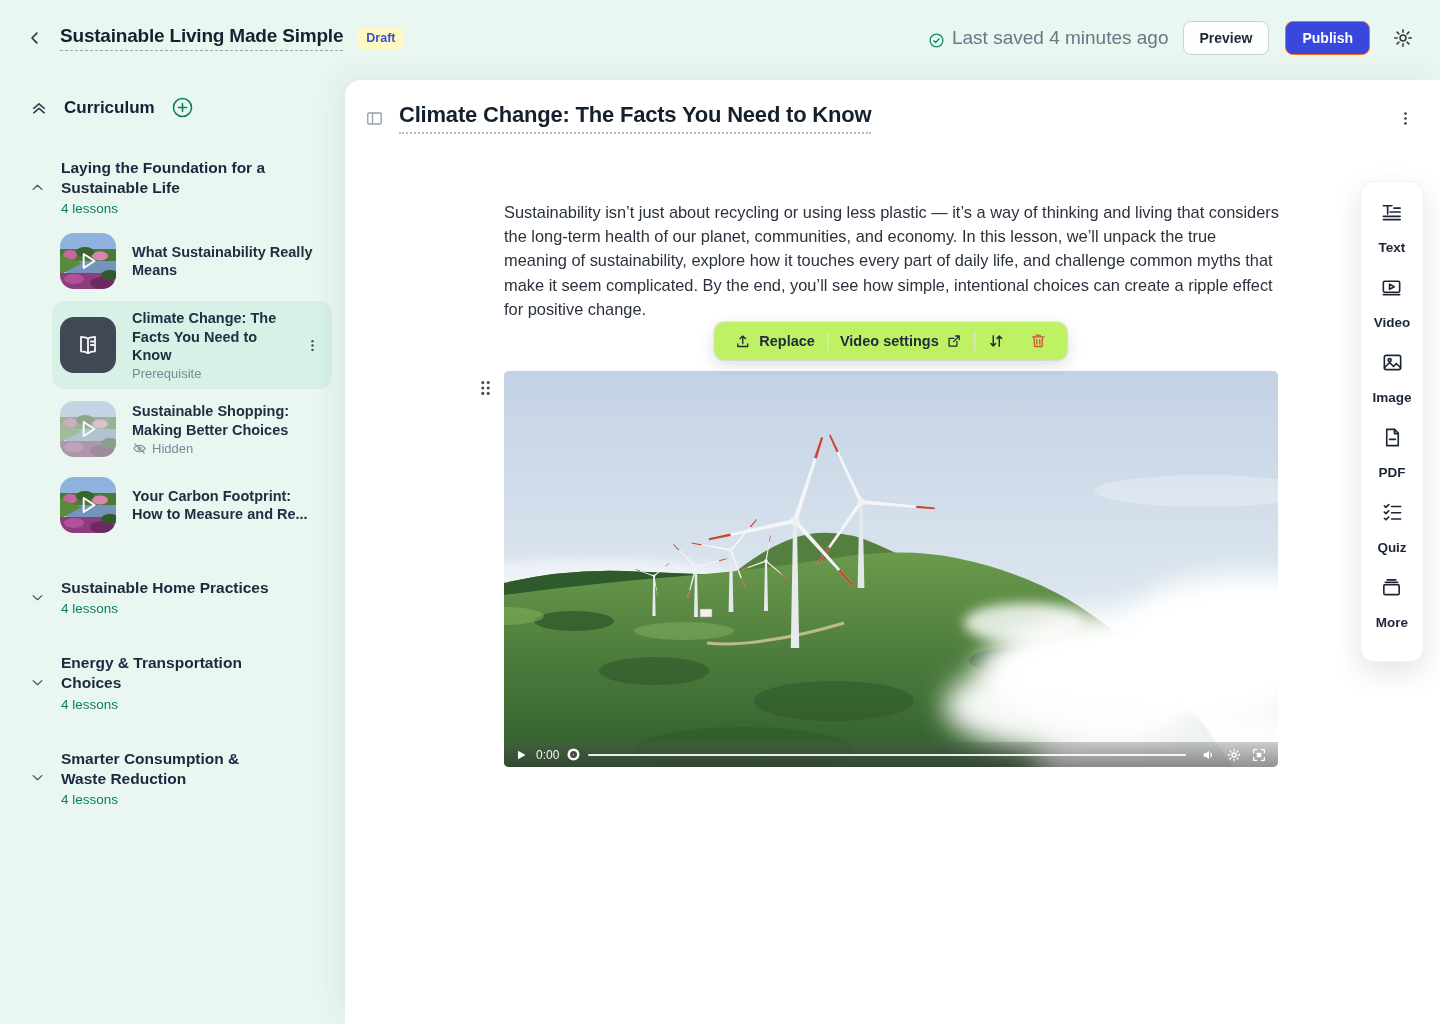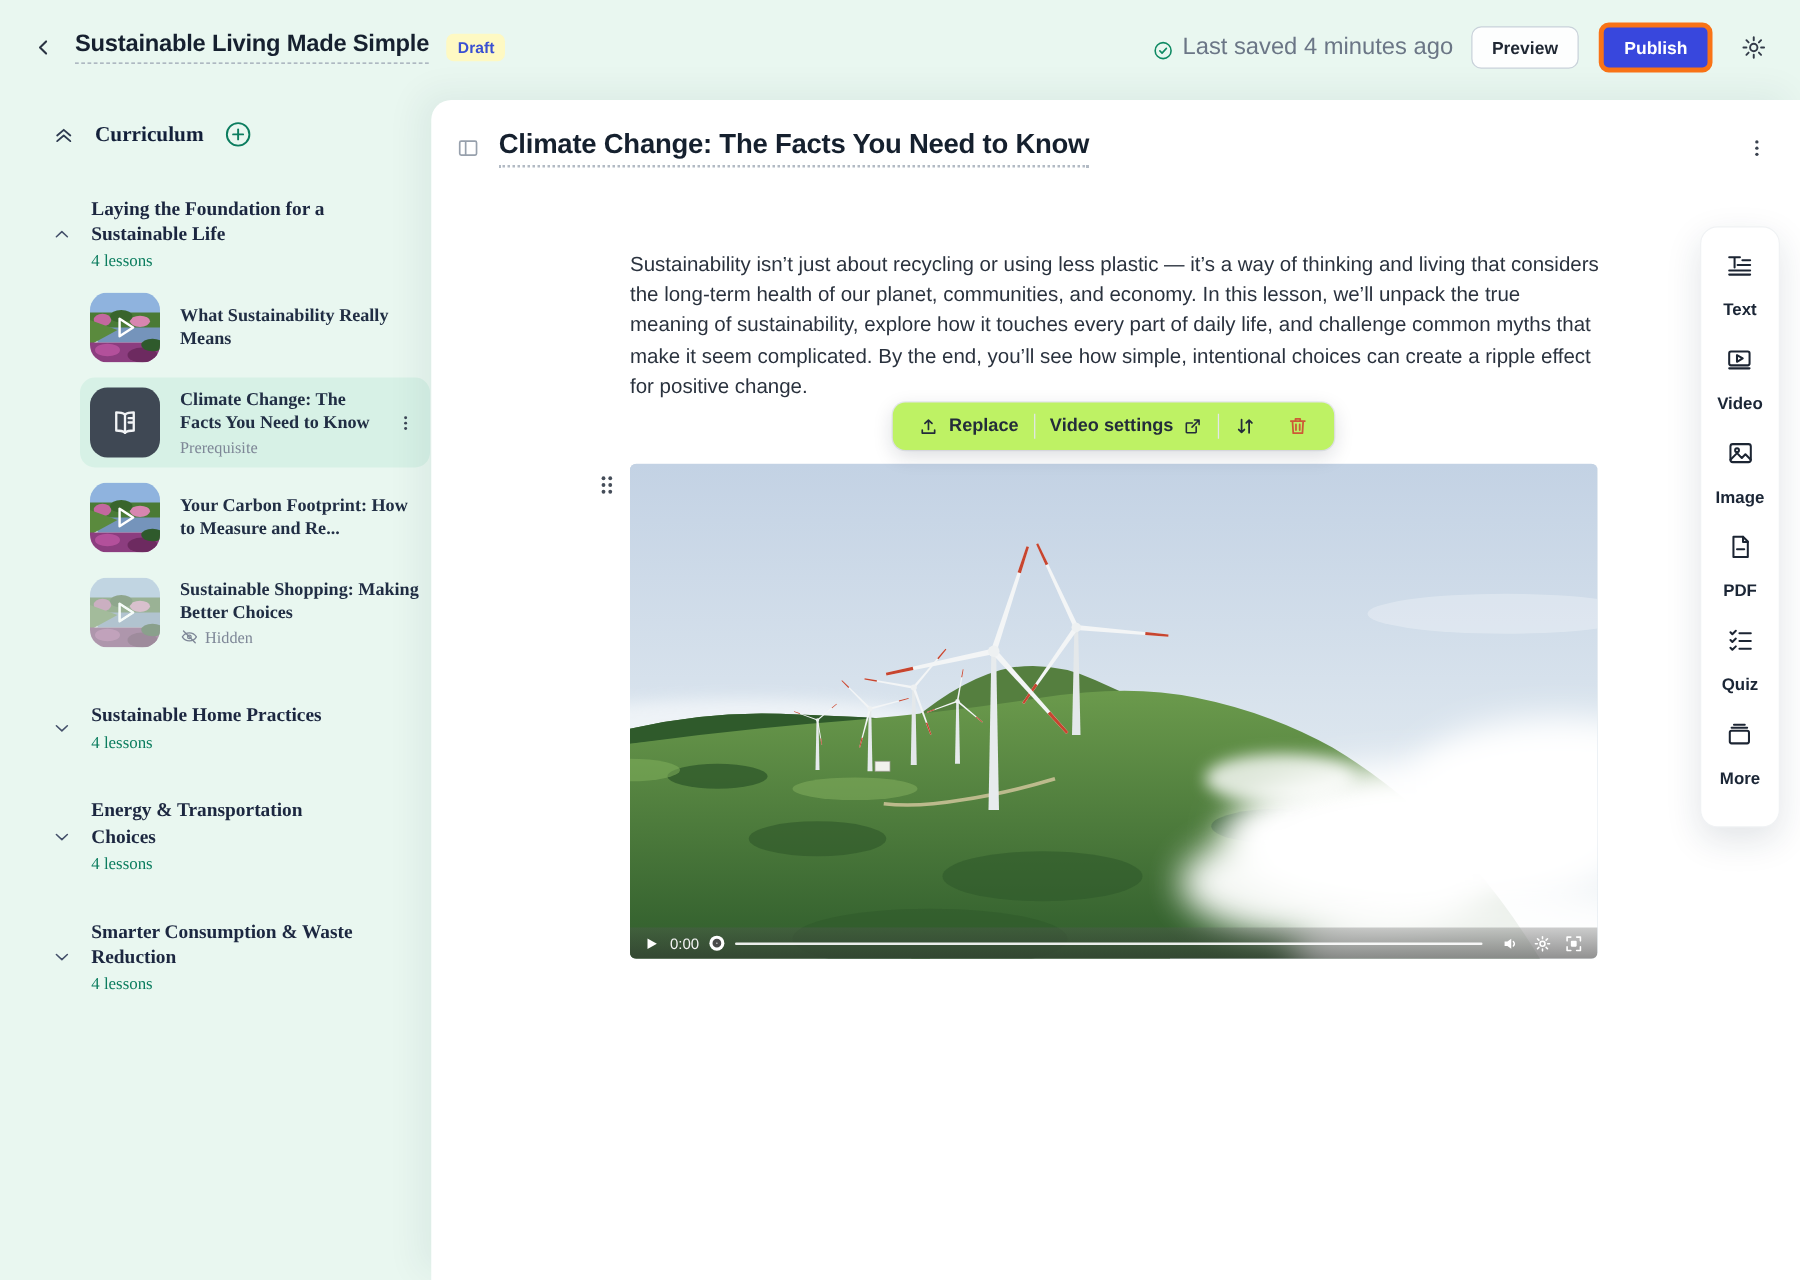--- a/index.html
+++ b/index.html
@@ -14,25 +14,25 @@
   .icon-btn { background:none; border:none; cursor:pointer; display:flex; align-items:center; color:#2a3342; padding:2px; }
   .course-title { font-size:19px; font-weight:700; letter-spacing:-.2px; color:#16202f;
                   border-bottom:1.5px dashed #9aa4b1; padding-bottom:3px; cursor:text; }
   .badge-draft { background:#fef9c3; color:#3a50d2; font-size:12.5px; font-weight:600;
                  padding:4px 9px; border-radius:6px; }
   .tb-right { margin-left:auto; display:flex; align-items:center; gap:14px; }
   .saved { display:flex; align-items:flex-end; gap:7px; color:#6b7686; font-size:19px; }
   .btn { font-family:inherit; font-size:14px; font-weight:600; border-radius:8px;
          padding:8px 16px; cursor:pointer; }
   .btn-secondary { background:#fdfefe; border:1px solid #c9d2da; color:#1f2733; }
-  .btn-primary { background:#3847dd; border:4px solid #f97316; color:#fff; margin-left:2px; }
+  .btn-primary { background:#3847dd; border:1px solid #f97316; color:#fff; margin-left:2px; }
   .gear-btn { margin-left:6px; color:#333b49; }
 
   
-  .sidebar { position:absolute; left:16px; top:76px; width:379px; bottom:0; padding-top:18px;font-family:Liberation Serif, serif; }
+  .sidebar { position:absolute; left:4px; top:76px; width:379px; bottom:0; padding-top:18px; }
   .cur-head { display:flex; align-items:center; padding-left:24px; gap:14px; }
   .cur-head h2 { font-size:17px; font-weight:700; color:#13203a; }
   .collapse-btn, .plus-btn { color:#2e3a50; }
   .plus-btn { color:#0c7d5f; }
   .section { margin-top:37px; }
   .section.first { }
   .sec-head { display:flex; align-items:center; padding-left:26px; cursor:pointer; }
   .sec-chev { width:18px; margin-right:13px; color:#44506a; flex:none; }
   .sec-title { font-size:15.5px; font-weight:600; color:#1c2740; width:212px; line-height:1.3; }
   .sec-count { font-size:13.5px; color:#0c7d5f; margin-top:3px; }
@@ -196,20 +196,54 @@
         <button class="icon-btn kebab-btn">
           <svg width="15" height="15" viewBox="0 0 24 24" fill="currentColor">
               <circle cx="12" cy="5" r="1.9"></circle>
               <circle cx="12" cy="12" r="1.9"></circle>
               <circle cx="12" cy="19" r="1.9"></circle>
             </svg>
         </button>
       </div>
 
       <div class="lesson">
+        <div class="thumb faded">
+          <svg width="56" height="56" viewBox="0 0 56 56">
+            <rect width="56" height="22" fill="#8fb3de"></rect>
+            <rect y="16" width="56" height="14" fill="#4a7a36"></rect>
+            <ellipse cx="10" cy="22" rx="7" ry="5" fill="#c4679f"></ellipse>
+              <ellipse cx="40" cy="23" rx="8" ry="4.5" fill="#d886b0"></ellipse>
+            <ellipse cx="25" cy="19" rx="9" ry="5" fill="#39652c"></ellipse>
+            <path d="M6 28h50v12H6z" fill="#7594bb"></path>
+            <path d="M0 22l22 8L0 42Z" fill="#5a8a3d"></path>
+            <rect y="40" width="56" height="16" fill="#8c3d7f"></rect>
+            <ellipse cx="14" cy="46" rx="10" ry="5" fill="#b3509b"></ellipse>
+              <ellipse cx="42" cy="50" rx="12" ry="6" fill="#6d2a60"></ellipse>
+            <ellipse cx="50" cy="42" rx="9" ry="5" fill="#2f5a2c"></ellipse>
+          </svg>
+          <span class="play-ol">
+            <svg width="26" height="26" viewBox="0 0 24 24" fill="none" stroke="#fff" stroke-width="1.8" stroke-linejoin="round">
+                <path d="M8 5.5v13l10-6.5z"></path>
+              </svg>
+          </span>
+        </div>
+        <div class="l-meta">
+          <div class="l-title">Sustainable Shopping: Making Better Choices</div>
+          <div class="l-sub">
+            <svg width="15" height="15" viewBox="0 0 24 24" fill="none" stroke="currentColor" stroke-width="1.7" stroke-linecap="round" stroke-linejoin="round">
+                <path d="M3 12s3.2-5.2 9-5.2 9 5.2 9 5.2-3.2 5.2-9 5.2S3 12 3 12Z"></path>
+                <circle cx="12" cy="12" r="2.3"></circle>
+                <path d="M4.5 4.5 19.5 19.5"></path>
+              </svg>
+            <span>Hidden</span>
+          </div>
+        </div>
+      </div>
+
+      <div class="lesson">
         <div class="thumb">
           <svg width="56" height="56" viewBox="0 0 56 56">
             <rect width="56" height="22" fill="#8fb3de"></rect>
             <rect y="16" width="56" height="14" fill="#4a7a36"></rect>
             <ellipse cx="10" cy="22" rx="7" ry="5" fill="#c4679f"></ellipse>
               <ellipse cx="40" cy="23" rx="8" ry="4.5" fill="#d886b0"></ellipse>
             <ellipse cx="25" cy="19" rx="9" ry="5" fill="#39652c"></ellipse>
             <path d="M6 28h50v12H6z" fill="#7594bb"></path>
             <path d="M0 22l22 8L0 42Z" fill="#5a8a3d"></path>
             <rect y="40" width="56" height="16" fill="#8c3d7f"></rect>
@@ -218,54 +252,20 @@
             <ellipse cx="50" cy="42" rx="9" ry="5" fill="#2f5a2c"></ellipse>
           </svg>
           <span class="play-ol">
             <svg width="26" height="26" viewBox="0 0 24 24" fill="none" stroke="#fff" stroke-width="1.8" stroke-linejoin="round">
                 <path d="M8 5.5v13l10-6.5z"></path>
               </svg>
           </span>
         </div>
         <div class="l-meta">
           <div class="l-title">Your Carbon Footprint: How to Measure and Re...</div>
-        </div>
-      </div>
-
-      <div class="lesson">
-        <div class="thumb faded">
-          <svg width="56" height="56" viewBox="0 0 56 56">
-            <rect width="56" height="22" fill="#8fb3de"></rect>
-            <rect y="16" width="56" height="14" fill="#4a7a36"></rect>
-            <ellipse cx="10" cy="22" rx="7" ry="5" fill="#c4679f"></ellipse>
-              <ellipse cx="40" cy="23" rx="8" ry="4.5" fill="#d886b0"></ellipse>
-            <ellipse cx="25" cy="19" rx="9" ry="5" fill="#39652c"></ellipse>
-            <path d="M6 28h50v12H6z" fill="#7594bb"></path>
-            <path d="M0 22l22 8L0 42Z" fill="#5a8a3d"></path>
-            <rect y="40" width="56" height="16" fill="#8c3d7f"></rect>
-            <ellipse cx="14" cy="46" rx="10" ry="5" fill="#b3509b"></ellipse>
-              <ellipse cx="42" cy="50" rx="12" ry="6" fill="#6d2a60"></ellipse>
-            <ellipse cx="50" cy="42" rx="9" ry="5" fill="#2f5a2c"></ellipse>
-          </svg>
-          <span class="play-ol">
-            <svg width="26" height="26" viewBox="0 0 24 24" fill="none" stroke="#fff" stroke-width="1.8" stroke-linejoin="round">
-                <path d="M8 5.5v13l10-6.5z"></path>
-              </svg>
-          </span>
-        </div>
-        <div class="l-meta">
-          <div class="l-title">Sustainable Shopping: Making Better Choices</div>
-          <div class="l-sub">
-            <svg width="15" height="15" viewBox="0 0 24 24" fill="none" stroke="currentColor" stroke-width="1.7" stroke-linecap="round" stroke-linejoin="round">
-                <path d="M3 12s3.2-5.2 9-5.2 9 5.2 9 5.2-3.2 5.2-9 5.2S3 12 3 12Z"></path>
-                <circle cx="12" cy="12" r="2.3"></circle>
-                <path d="M4.5 4.5 19.5 19.5"></path>
-              </svg>
-            <span>Hidden</span>
-          </div>
         </div>
       </div>
 
     </div>
   </div>
 
   <div class="section">
     <div class="sec-head">
       <span class="sec-chev">
         <svg width="15" height="15" viewBox="0 0 24 24" fill="none" stroke="currentColor" stroke-width="2" stroke-linecap="round" stroke-linejoin="round">

